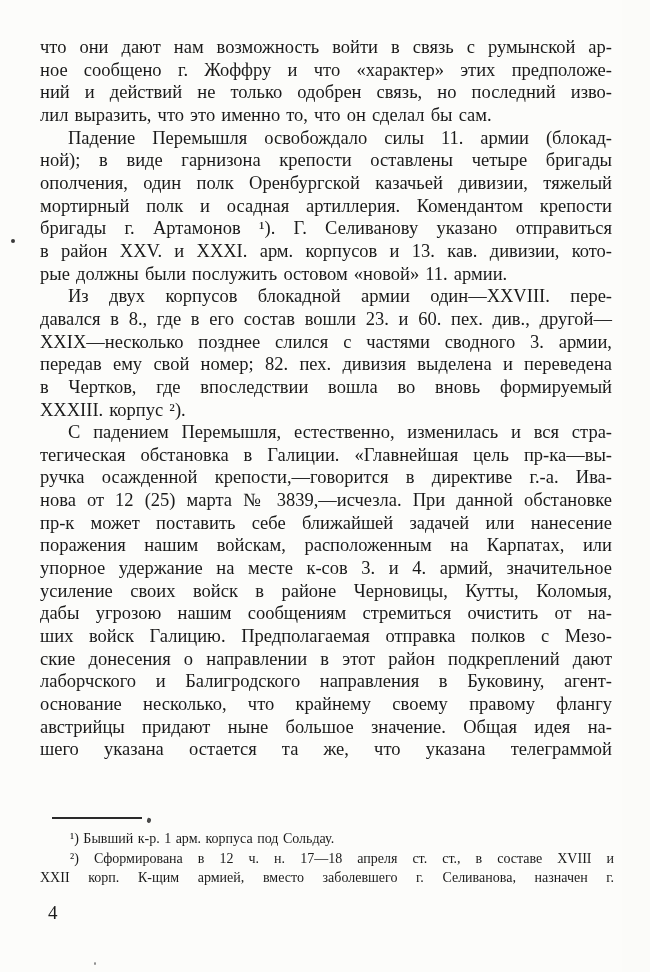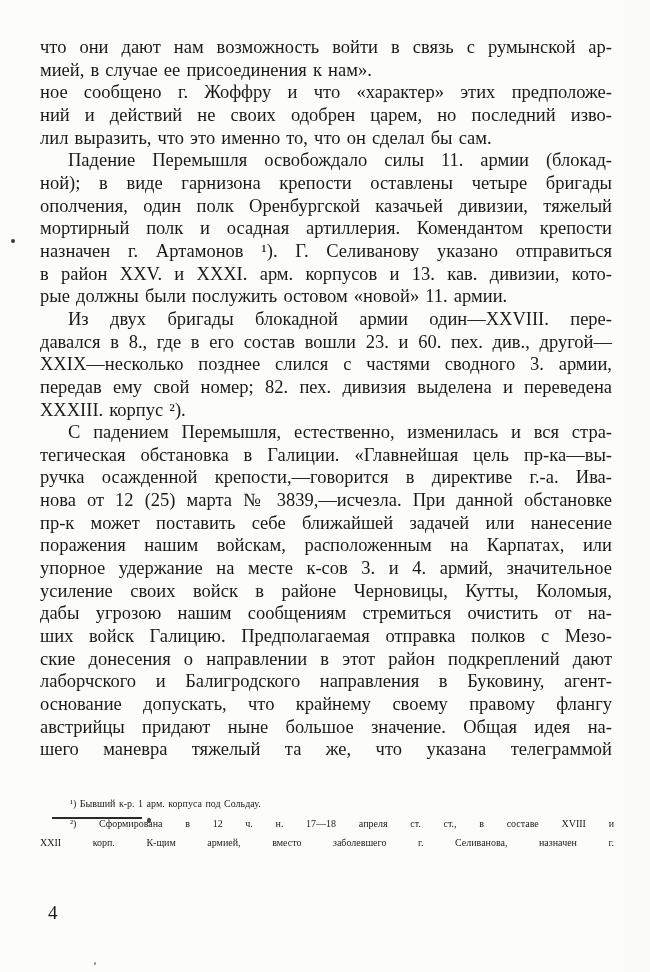--- a/index.html
+++ b/index.html
@@ -20,22 +20,22 @@
     text-align:justify;
     text-align-last:justify;
   }
   .line.last { text-align-last:left; }
   .line.indent { text-indent:28px; }
   .footnote-rule {
     position:absolute; left:52px; top:817px; width:90px; height:2px;
     background:#2a2a2a;
   }
   .footnotes {
-    position:absolute; left:40px; top:794px; width:574px;
-    font-size:10px; line-height:19.5px; word-spacing:1px;
+    position:absolute; left:40px; top:829px; width:574px;
+    font-size:14px; line-height:19.5px; word-spacing:1px;
   }
   .footnotes .line.indent { text-indent:30px; }
   .page-number {
     position:absolute; left:48px; top:902px; font-size:19px;
   }
   .speck { position:absolute; background:#3a3a3a; border-radius:50%; }
   .speck.s1 { left:11px; top:239px; width:4px; height:4px; }
   .speck.s2 { left:147px; top:818px; width:4px; height:5px; border-radius:40% 60% 50% 50%; transform:rotate(18deg); background:#4a4a4a; }
   .speck.s3 { left:94px; top:962px; width:2px; height:3px; background:#8a8a8a; }
 </style>
@@ -43,59 +43,59 @@
 <body>
 
 <div class="page">
   <div class="speck s1"></div>
   <div class="speck s2"></div>
   <div class="speck s3"></div>
 
   <div id="text-block" class="text-block">
       <div class="paragraph">
         <div class="line">что они дают нам возможность войти в связь с румынской ар-</div>
-        <div class="line last">мией, в случае ее присоединения к нам».</div>
       </div>
       <div class="paragraph">
         <div class="line">ное сообщено г. Жоффру и что «характер» этих предположе-</div>
-        <div class="line">ний и действий не своих одобрен царем, но последний изво-</div>
+        <div class="line">ний и действий не только одобрен связь, но последний изво-</div>
         <div class="line last">лил выразить, что это именно то, что он сделал бы сам.</div>
       </div>
       <div class="paragraph">
         <div class="line indent">Падение Перемышля освобождало силы 11. армии (блокад-</div>
         <div class="line">ной); в виде гарнизона крепости оставлены четыре бригады</div>
         <div class="line">ополчения, один полк Оренбургской казачьей дивизии, тяжелый</div>
         <div class="line">мортирный полк и осадная артиллерия. Комендантом крепости</div>
-        <div class="line">назначен г. Артамонов ¹). Г. Селиванову указано отправиться</div>
+        <div class="line">бригады г. Артамонов ¹). Г. Селиванову указано отправиться</div>
         <div class="line">в район XXV. и XXXI. арм. корпусов и 13. кав. дивизии, кото-</div>
         <div class="line last">рые должны были послужить остовом «новой» 11. армии.</div>
       </div>
       <div class="paragraph">
-        <div class="line indent">Из двух бригады блокадной армии один—XXVIII. пере-</div>
+        <div class="line indent">Из двух корпусов блокадной армии один—XXVIII. пере-</div>
         <div class="line">давался в 8., где в его состав вошли 23. и 60. пех. див., другой—</div>
         <div class="line">XXIX—несколько позднее слился с частями  сводного 3. армии,</div>
         <div class="line">передав ему свой номер; 82. пех. дивизия выделена и переведена</div>
+        <div class="line">в Чертков, где впоследствии вошла во вновь формируемый</div>
         <div class="line last">XXXIII. корпус ²).</div>
       </div>
       <div class="paragraph">
         <div class="line indent">С падением Перемышля, естественно, изменилась и вся стра-</div>
         <div class="line">тегическая обстановка в Галиции. «Главнейшая цель пр-ка—вы-</div>
         <div class="line">ручка осажденной крепости,—говорится в директиве г.-а. Ива-</div>
         <div class="line">нова от 12 (25) марта № 3839,—исчезла. При данной обстановке</div>
         <div class="line">пр-к может поставить себе ближайшей задачей или нанесение</div>
         <div class="line">поражения нашим войскам, расположенным на Карпатах, или</div>
         <div class="line">упорное удержание на месте к-сов 3. и 4. армий, значительное</div>
         <div class="line">усиление своих войск в районе Черновицы, Кутты, Коломыя,</div>
         <div class="line">дабы угрозою нашим сообщениям стремиться очистить от на-</div>
         <div class="line">ших войск Галицию. Предполагаемая отправка полков с Мезо-</div>
         <div class="line">ские донесения о направлении в этот район подкреплений дают</div>
         <div class="line">лаборчского и Балигродского направления в Буковину, агент-</div>
-        <div class="line">основание допускать, что крайнему своему правому флангу</div>
+        <div class="line">основание несколько, что крайнему своему правому флангу</div>
         <div class="line">австрийцы придают ныне большое значение. Общая идея на-</div>
-        <div class="line">шего маневра тяжелый та же, что указана телеграммой</div>
+        <div class="line">шего указана остается та же, что указана телеграммой</div>
       </div>
     </div>
 
   <div class="footnote-rule"></div>
 
   <div id="footnotes" class="footnotes">
       <div class="paragraph">
         <div class="line indent last">¹) Бывший  к-р. 1 арм. корпуса под Сольдау.</div>
       </div>
       <div class="paragraph">

